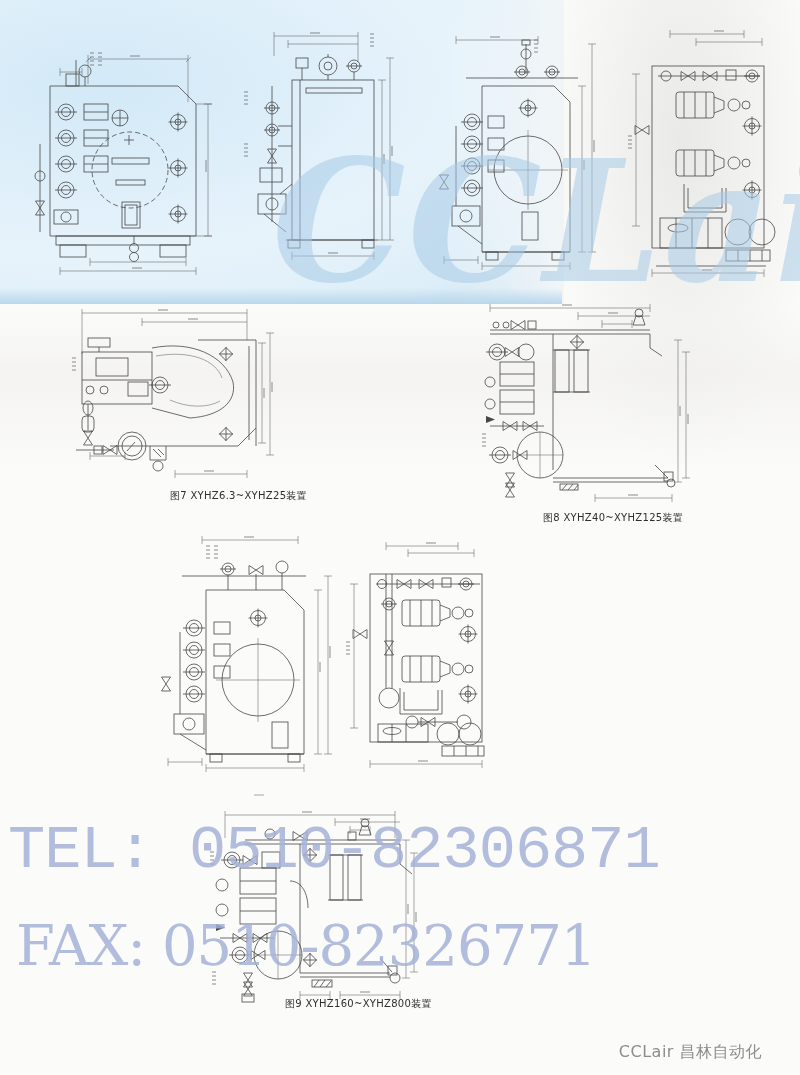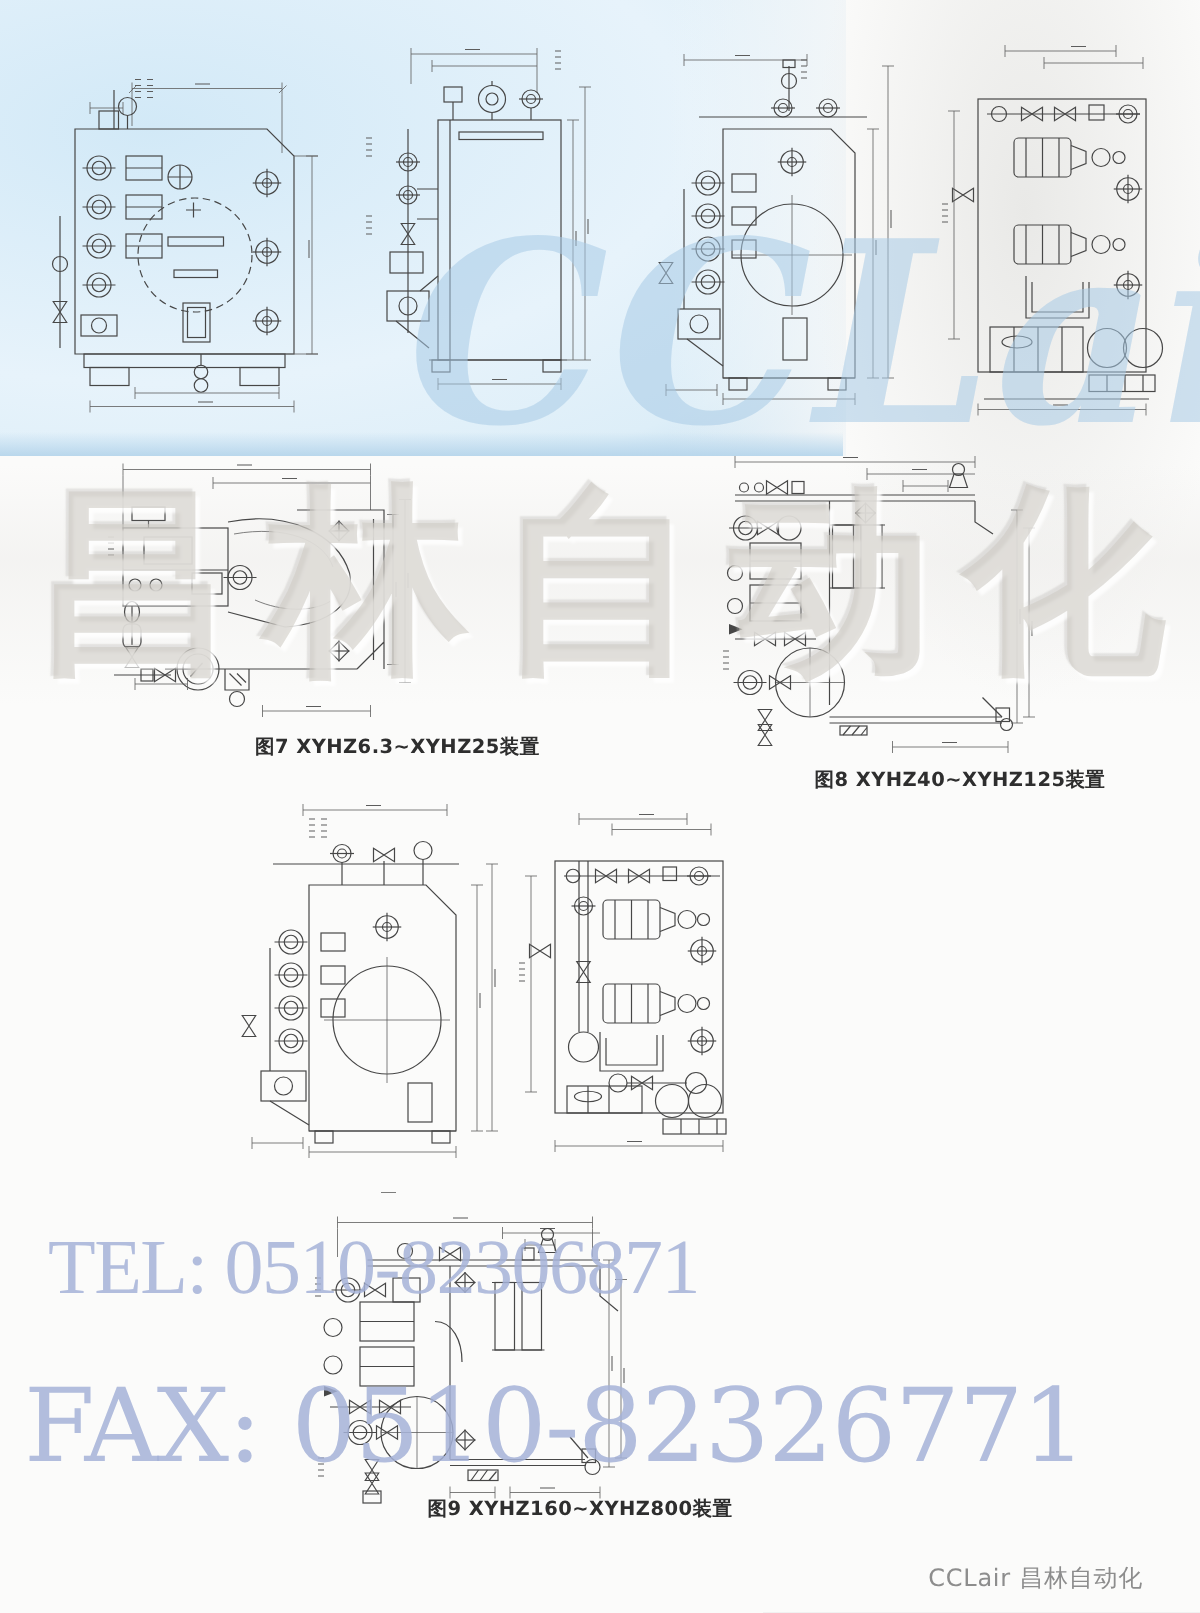--- a/index.html
+++ b/index.html
@@ -17,26 +17,26 @@
   .bg-gray-mid{position:absolute;left:0;top:310px;width:800px;height:160px;
     background:linear-gradient(180deg, rgba(240,239,237,0), rgba(238,237,235,.55) 40%, rgba(240,239,237,0));}
   
   .wm{position:absolute;white-space:nowrap;pointer-events:none;line-height:1;}
   .wm-brand{left:272px;top:138px;font-family:"DejaVu Serif","Liberation Serif",serif;
     font-style:italic;font-weight:bold;font-size:168px;letter-spacing:2px;
     color:rgba(168,203,230,0.55);}
   .wm-cn{left:22px;top:320px;font-weight:bold;font-size:135px;letter-spacing:20px;
     color:rgba(206,203,197,0.60);
     text-shadow:3px 3px 2px rgba(255,255,255,.8), -2px -2px 1px rgba(186,184,180,.35);}
-  .wm-tel{left:32px;top:820px;font-family:Liberation Serif, serif;
-    font-size:52px;letter-spacing:-1px;color:rgba(164,177,215,0.85);}
+  .wm-tel{left:8px;top:820px;font-family:Liberation Mono, monospace;
+    font-size:62px;letter-spacing:-1px;color:rgba(164,177,215,0.85);}
   .wm-fax{left:16px;top:918px;font-family:"DejaVu Serif","Liberation Serif",serif;
-    font-size:68px;letter-spacing:-1px;color:rgba(164,177,215,0.85);}
+    font-size:56px;letter-spacing:-1px;color:rgba(164,177,215,0.85);}
   
-  .cap{position:absolute;font-size:13px;color:#2e2e2e;letter-spacing:.3px;white-space:nowrap;font-weight:bold;}
+  .cap{position:absolute;font-size:10px;color:#2e2e2e;letter-spacing:.3px;white-space:nowrap;}
   .cap7{left:170px;top:489px;}
   .cap8{left:543px;top:511px;}
   .cap9{left:285px;top:997px;}
   .footer{position:absolute;right:38px;top:1042px;font-size:16px;color:#8d8d8d;letter-spacing:.5px;}
   
   .dw{position:absolute;}
   svg.draw{stroke:#474747;fill:none;stroke-width:.8;stroke-linecap:butt;stroke-linejoin:miter;}
   svg.draw .d{stroke:#616161;stroke-width:.55;}
   svg.draw .lb{stroke:#5c5c5c;stroke-width:.7;}
   svg.draw .f{fill:#474747;stroke:none;}
@@ -459,18 +459,17 @@
     <path class="d" d="M90,209 H120 M90,205 v8 M120,205 v8 M130,209 H190 M130,205 v8 M190,205 v8"></path>
     <use href="#s-lblh" class="lb" x="150" y="206"></use>
     <path class="d" d="M196,54 V192 M192,54 h8 M192,192 h8 M204,67 V186 M200,67 h8 M200,186 h8"></path>
     <path class="lb" d="M198,118 v10 M206,126 v10"></path>
     <use href="#s-lblv" class="lb" x="0" y="66"></use>
       <use href="#s-lblv" class="lb" x="2" y="186"></use>
   </svg>
   <div class="cap cap9">图9 XYHZ160~XYHZ800装置</div>
 
   <div class="wm wm-brand">CCLair</div>
-  <div class="wm wm-cn">昌林自动化</div>
   <div class="wm wm-tel">TEL: 0510-82306871</div>
   <div class="wm wm-fax">FAX: 0510-82326771</div>
 
   <div class="footer">CCLair 昌林自动化</div>
 </div>
 
 </body></html>

